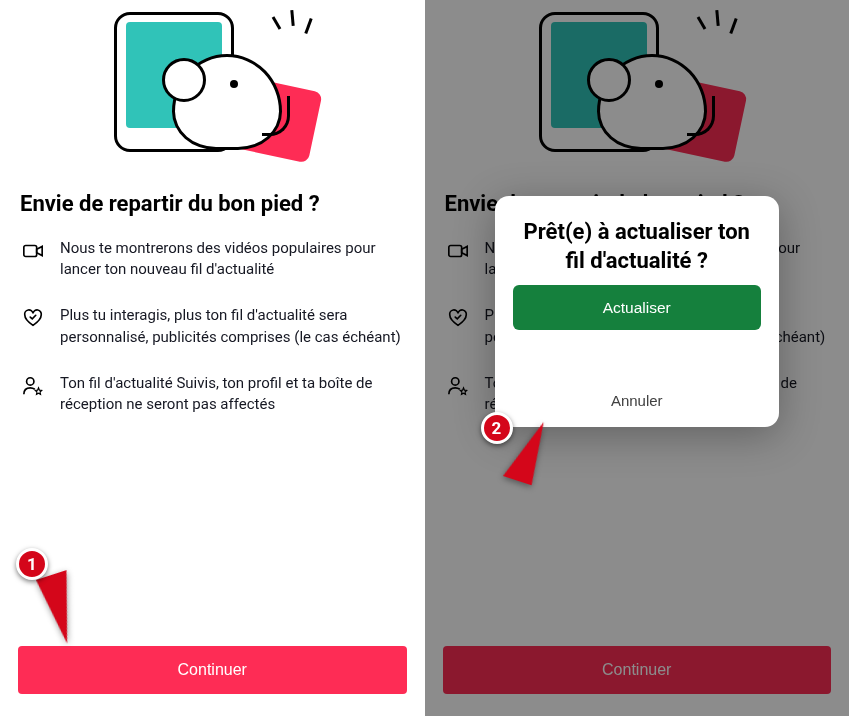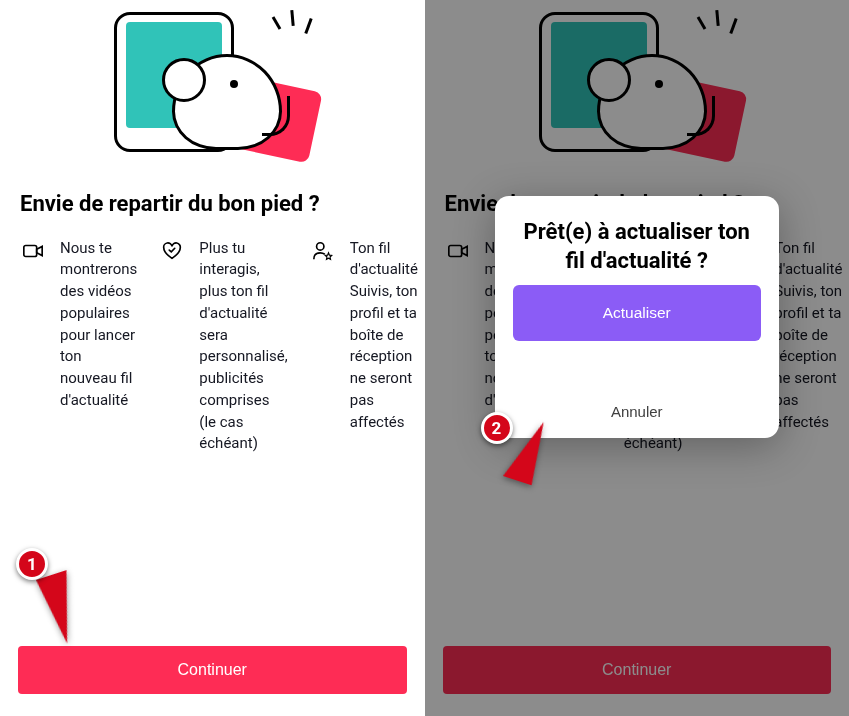--- a/index.html
+++ b/index.html
@@ -96,21 +96,21 @@
 
   .heading {
     font-size: 22px;
     font-weight: 700;
     color: #000;
     margin: 6px 2px 20px 2px;
     line-height: 1.25;
   }
   .bullets {
     display: flex;
-    flex-direction: row;
+    flex-direction: column;
     gap: 24px;
     padding: 0 4px;
   }
   .bullet {
     display: flex;
     gap: 16px;
     align-items: flex-start;
   }
   .bullet-icon {
     flex: 0 0 22px;
@@ -169,24 +169,24 @@
     line-height: 1.3;
     margin-bottom: 10px;
   }
   .modal-sub {
     font-size: 14.5px;
     color: #4d4d57;
     margin-bottom: 20px;
   }
   .modal-btn {
     width: 100%;
-    height: 56px;
+    height: 45px;
     border: none;
     border-radius: 6px;
-    background: #8b5cf6;
+    background: #15803d;
     color: #fff;
     font-size: 15.5px;
     font-weight: 500;
     cursor: pointer;
     margin-bottom: 14px;
   }
   .modal-cancel {
     width: 100%;
     background: transparent;
     border: none;

